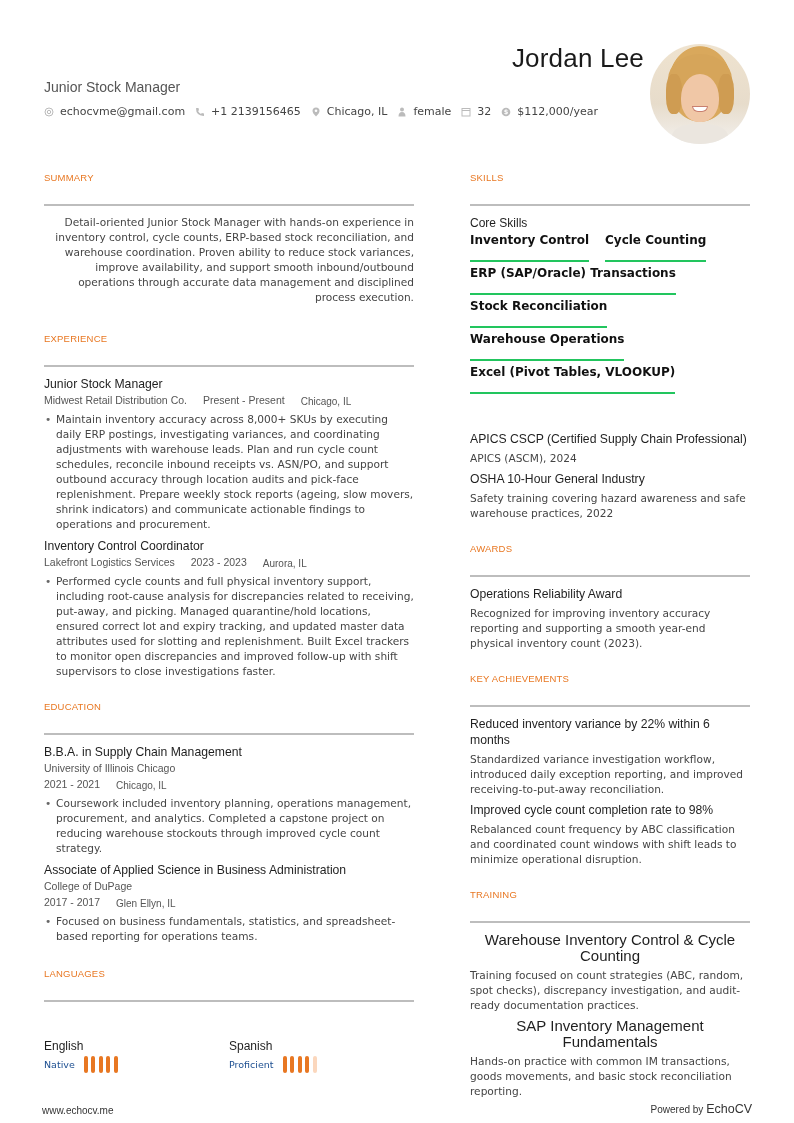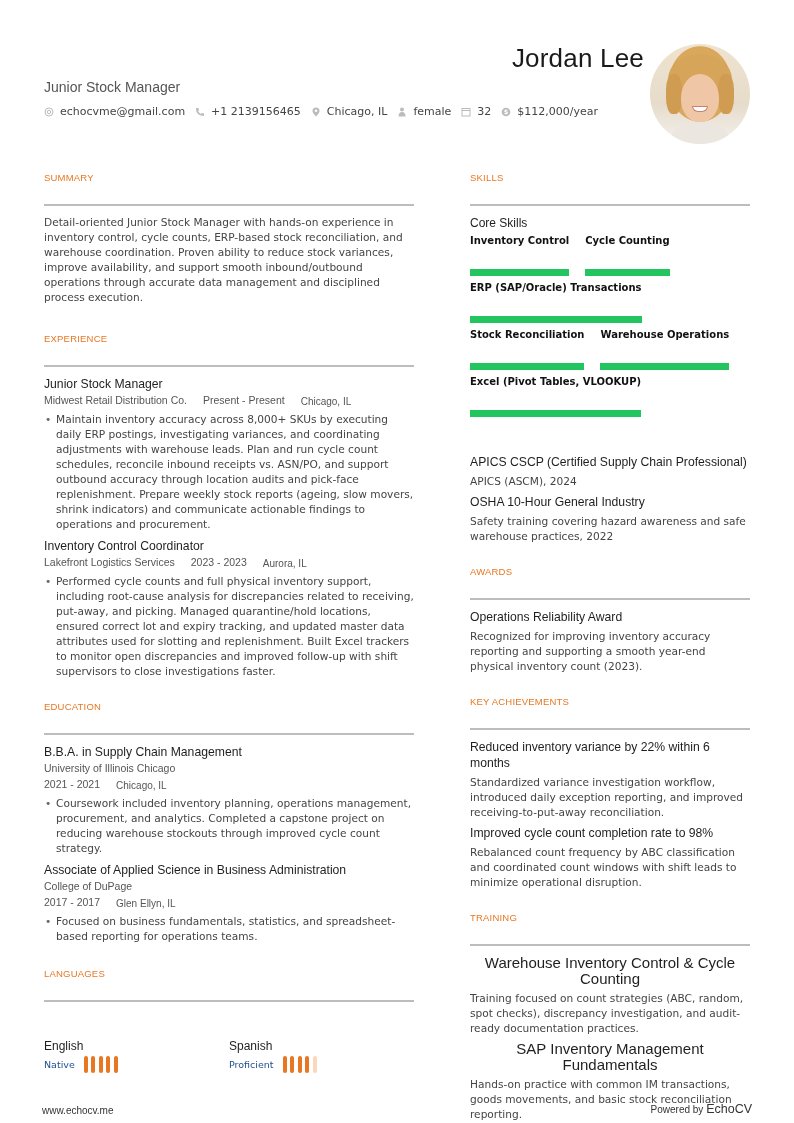--- a/index.html
+++ b/index.html
@@ -25,21 +25,21 @@
     .photo .body { position: absolute; left: 22px; top: 80px; width: 56px; height: 30px; border-radius: 40% 40% 0 0; background: #ebe6df; }
     .photo .smile { position: absolute; left: 42px; top: 62px; width: 16px; height: 6px; border-radius: 0 0 8px 8px; background: #fff; border: 1px solid #c98070; }
 
     .col-left { position: absolute; left: 44px; top: 172px; width: 370px; }
     .col-right { position: absolute; left: 470px; top: 172px; width: 280px; }
 
     .section { margin-bottom: 0; }
     .sec-head { font-family: "Liberation Sans", sans-serif; font-size: 9.5px; color: #e87722; letter-spacing: 0.2px; padding-bottom: 20px; border-bottom: 2px solid #bdbdbd; line-height: 12px; }
     .sec-body { padding-top: 9px; }
 
-    .para { font-size: 10.6px; line-height: 15px; color: #444; }
+    .para { font-size: 10.6px; line-height: 15px; color: #444; text-align: right; }
     .item-title { font-family: "Liberation Sans", sans-serif; font-size: 12.2px; color: #1f1f1f; line-height: 16px; }
     .item-sub { display: flex; font-family: "Liberation Sans", sans-serif; font-size: 10.5px; color: #555; line-height: 15px; margin-top: 1px; }
     .item-sub .org { margin-right: 16px; }
     .item-sub .dates { margin-right: 16px; }
     .item-sub .loc { font-size: 10px; padding-top: 1px; }
     .bullets { list-style: none; margin-top: 3px; }
     .bullets li { position: relative; padding-left: 12px; font-size: 10.6px; line-height: 15px; color: #444; }
     .bullets li::before { content: "•"; position: absolute; left: 1px; top: 0; color: #666; }
 
     .exp-item { margin-bottom: 6px; }
@@ -49,21 +49,21 @@
     .lang { width: 189px; }
     .lang-name { font-family: "Liberation Sans", sans-serif; font-size: 12px; color: #1f1f1f; line-height: 16px; margin-top: 27px; }
     .lang-row { display: flex; align-items: center; margin-top: 2px; }
     .lang-level { font-size: 9.5px; color: #1d4f91; margin-right: 9px; }
     .bars { display: flex; }
     .bar { width: 4px; height: 17px; border-radius: 2px; margin-right: 3.5px; background: #e87722; }
     .bar.off { background: #fbd7bd; }
 
     .skill-group { font-family: "Liberation Sans", sans-serif; font-size: 12px; color: #1f1f1f; line-height: 16px; margin-top: 0; }
     .skill-tags { display: flex; flex-wrap: wrap; margin-top: 4px; }
-    .tag { font-size: 10px; font-weight: bold; color: #111; padding-bottom: 23px; border-bottom: 7px solid #22c55e; margin-right: 16px; margin-bottom: 6px; line-height: 11px; white-space: nowrap; }
+    .tag { font-size: 12px; font-weight: bold; color: #111; padding-bottom: 14px; border-bottom: 2px solid #22c55e; margin-right: 16px; margin-bottom: 6px; line-height: 11px; white-space: nowrap; }
 
     .r-title { font-family: "Liberation Sans", sans-serif; font-size: 12.2px; color: #1f1f1f; line-height: 16px; }
     .r-title.small { font-size: 15px; text-align: center; }
     .r-desc { font-size: 10.6px; line-height: 15px; color: #444; margin-top: 4px; margin-bottom: 5px; }
 
     .footer-left { position: absolute; left: 42px; top: 1105px; font-family: "Liberation Sans", sans-serif; font-size: 10px; color: #333; }
     .footer-right { position: absolute; right: 42px; top: 1102px; font-family: "Liberation Sans", sans-serif; font-size: 10px; color: #333; }
     .footer-right .brand { font-size: 12.5px; color: #333; }
   </style>
 </head>

